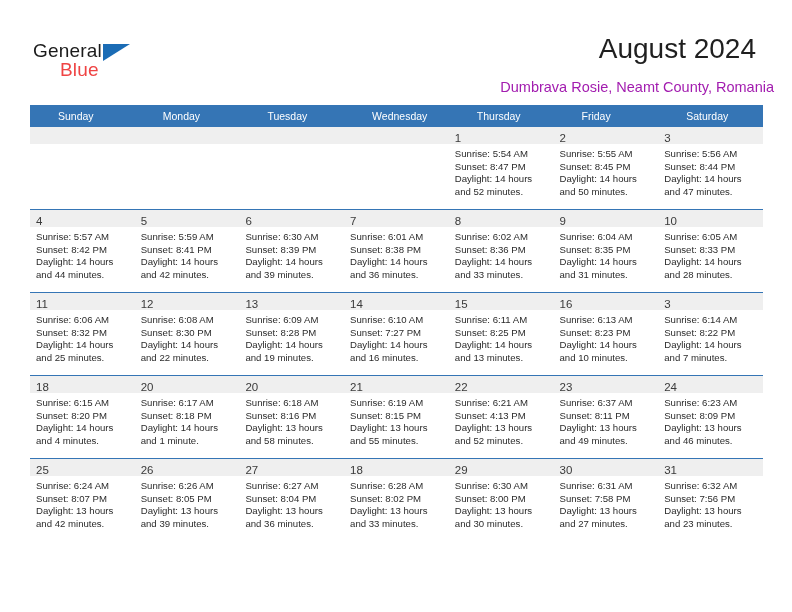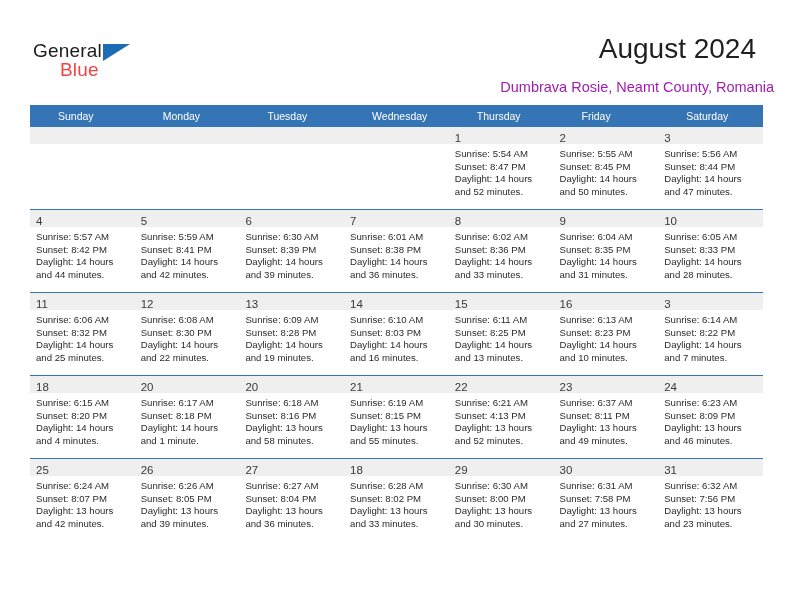--- a/index.html
+++ b/index.html
@@ -309,21 +309,21 @@
               <div class="cell-line">Sunrise: 6:09 AM</div>
               <div class="cell-line">Sunset: 8:28 PM</div>
               <div class="cell-line">Daylight: 14 hours</div>
               <div class="cell-line">and 19 minutes.</div>
             </div>
           </td>
           <td>
             <div class="daynum-band"><span class="daynum">14</span></div>
             <div class="cell-body">
               <div class="cell-line">Sunrise: 6:10 AM</div>
-              <div class="cell-line">Sunset: 8:03 PM</div>
+              <div class="cell-line">Sunset: 7:27 PM</div>
               <div class="cell-line">Daylight: 14 hours</div>
               <div class="cell-line">and 16 minutes.</div>
             </div>
           </td>
           <td>
             <div class="daynum-band"><span class="daynum">15</span></div>
             <div class="cell-body">
               <div class="cell-line">Sunrise: 6:11 AM</div>
               <div class="cell-line">Sunset: 8:25 PM</div>
               <div class="cell-line">Daylight: 14 hours</div>

